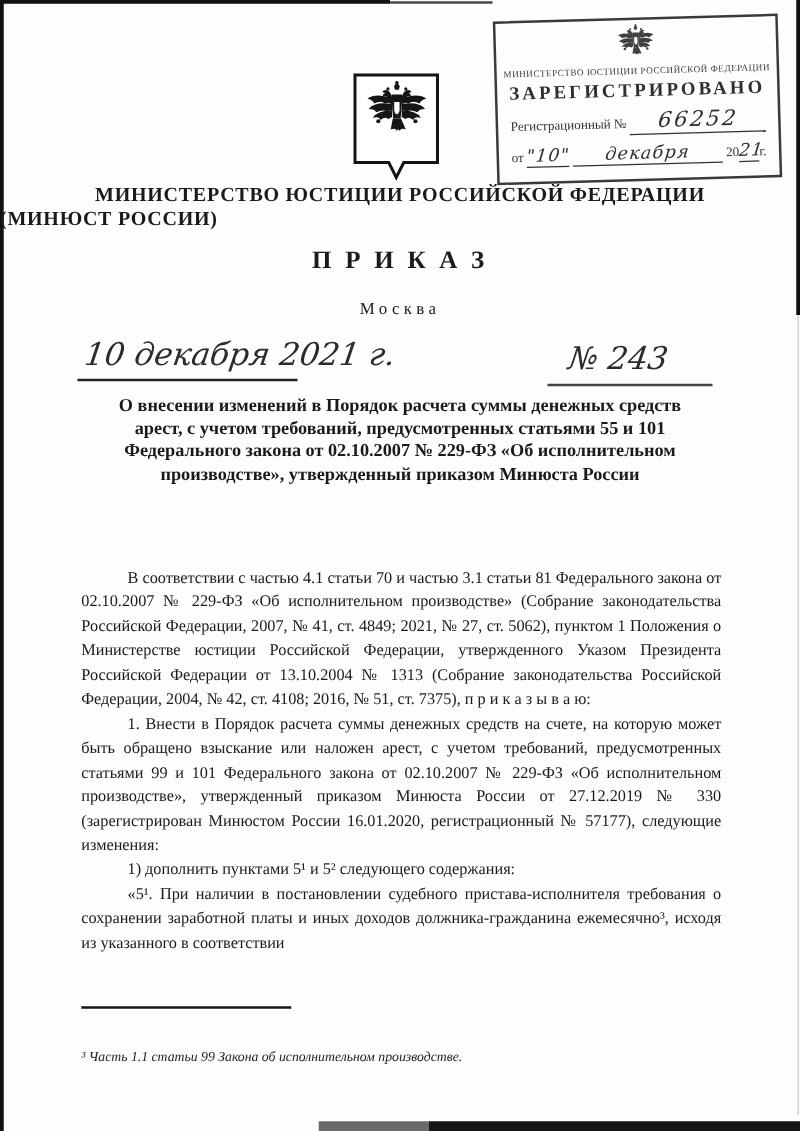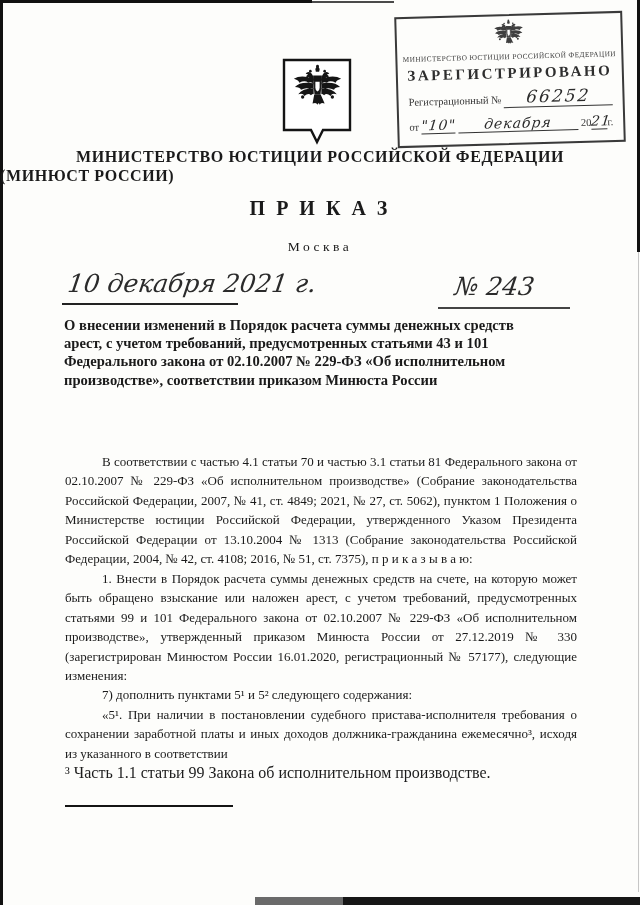--- a/index.html
+++ b/index.html
@@ -43,29 +43,29 @@
   .doc-type   { position:absolute; top:197px; left:0; width:100%; text-align:center;
                 font-size:20px; font-weight:700; letter-spacing:3px; }
   .city       { position:absolute; top:239px; left:0; width:100%; text-align:center;
                 font-size:13.5px; letter-spacing:3.5px; }
   
   .date-hand  { position:absolute; left:68px; top:269px; font-size:25px; }
   .date-line  { position:absolute; left:62px; top:303px; width:176px; height:2px; background:#222; }
   .num-hand   { position:absolute; left:455px; top:272px; font-size:25px; }
   .num-line   { position:absolute; left:438px; top:307px; width:132px; height:2px; background:#444; }
   
-  .title { position:absolute; left:64px; top:316px; width:512px; 
+  .title { position:absolute; left:64px; top:316px; width:512px; text-align:center;
            font-weight:700; font-size:14.6px; line-height:18.2px; }
   
   .body { position:absolute; left:65px; top:452px; width:512px;
           font-size:13px; line-height:19.45px; text-align:justify; }
   .body p { text-indent:37px; margin:0; }
   
   .foot-rule { position:absolute; left:65px; top:805px; width:168px; height:2px; background:#141414; }
-  .footnote  { position:absolute; left:65px; top:764px; width:480px; font-size:16px; color:#1c1c1c; }
+  .footnote  { position:absolute; left:65px; top:840px; width:480px; font-size:11px; color:#1c1c1c;font-style:italic; }
   svg .ink { fill:#151515; }
 </style>
 </head>
 <body>
 
 <svg width="0" height="0" style="position:absolute">
   <defs>
     <g id="ru-eagle">
       <path class="ink" d="M46 9 q4 -9 8 0 l-1 5 h-6 z"></path>
       <circle class="ink" cx="50" cy="4" r="2.6"></circle>
@@ -127,28 +127,28 @@
   <div class="doc-type">П Р И К А З</div>
   <div class="city">Москва</div>
 
   <div class="date-hand hand">10 декабря 2021 г.</div>
   <div class="date-line"></div>
   <div class="num-hand hand">№ 243</div>
   <div class="num-line"></div>
 
   <div class="title">
     <div>О внесении изменений в Порядок расчета суммы денежных средств</div>
-    <div>арест, с учетом требований, предусмотренных статьями 43 и 101</div>
+    <div>арест, с учетом требований, предусмотренных статьями 55 и 101</div>
     <div>Федерального закона от 02.10.2007 № 229-ФЗ «Об исполнительном</div>
-    <div>производстве», соответствии приказом Минюста России</div>
+    <div>производстве», утвержденный приказом Минюста России</div>
   </div>
 
   <div class="body">
     <p>В соответствии с частью 4.1 статьи 70 и частью 3.1 статьи 81 Федерального закона от 02.10.2007 № 229-ФЗ «Об исполнительном производстве» (Собрание законодательства Российской Федерации, 2007, № 41, ст. 4849; 2021, № 27, ст. 5062), пунктом 1 Положения о Министерстве юстиции Российской Федерации, утвержденного Указом Президента Российской Федерации от 13.10.2004 № 1313 (Собрание законодательства Российской Федерации, 2004, № 42, ст. 4108; 2016, № 51, ст. 7375), п р и к а з ы в а ю:</p>
     <p>1. Внести в Порядок расчета суммы денежных средств на счете, на которую может быть обращено взыскание или наложен арест, с учетом требований, предусмотренных статьями 99 и 101 Федерального закона от 02.10.2007 № 229-ФЗ «Об исполнительном производстве», утвержденный приказом Минюста России от 27.12.2019 № 330 (зарегистрирован Минюстом России 16.01.2020, регистрационный № 57177), следующие изменения:</p>
-    <p>7) дополнить пунктами 5¹ и 5² следующего содержания:</p>
+    <p>1) дополнить пунктами 5¹ и 5² следующего содержания:</p>
     <p>«5¹. При наличии в постановлении судебного пристава-исполнителя требования о сохранении заработной платы и иных доходов должника-гражданина ежемесячно³, исходя из указанного в соответствии</p>
   </div>
 
   <div class="foot-rule"></div>
   <div class="footnote">³ Часть 1.1 статьи 99 Закона об исполнительном производстве.</div>
 
 </div>
 
 </body></html>

